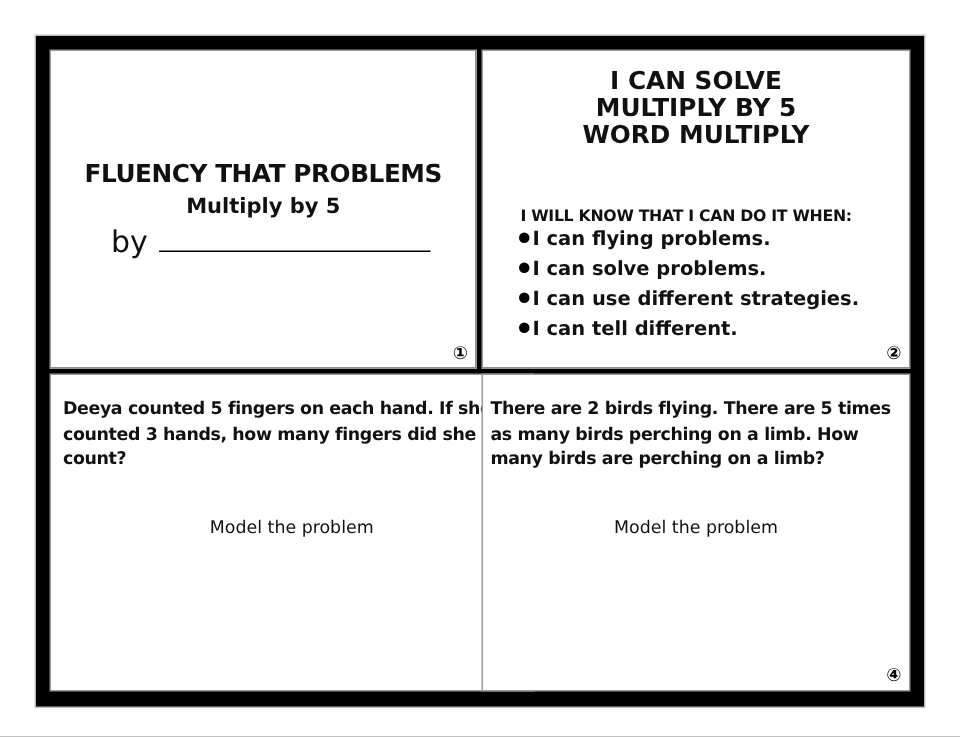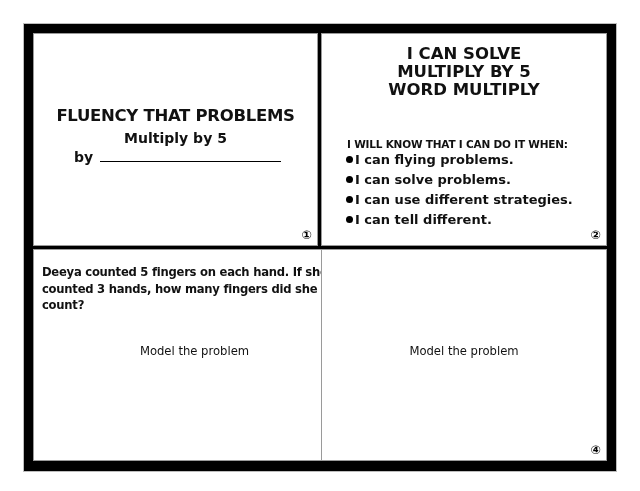--- a/index.html
+++ b/index.html
@@ -62,22 +62,22 @@
       left: 0; right: 0;
       top: 96px;
       text-align: center;
       font-weight: bold;
       font-size: 14px;
     }
     .c1-by {
       position: absolute;
       left: 40px;
       top: 115px;
-      font-weight: bold;
-      font-size: 14px;
+      font-weight: normal;
+      font-size: 20px;
       white-space: nowrap;
     }
     .c1-line {
       display: inline-block;
       width: 181px;
       border-bottom: 1.5px solid #000;
       margin-left: 7px;
       vertical-align: baseline;
       height: 1px;
     }
@@ -176,17 +176,18 @@
     <div class="page-num">②</div>
   </div>
 
   <div class="card card-3">
     <div class="problem">Deeya counted 5 fingers on each hand. If she counted 3 hands, how many fingers did she count?</div>
     <div class="model">Model the problem</div>
     <div class="page-num">③</div>
   </div>
 
   <div class="card card-4">
+    <div class="problem">There are 2 birds flying. There are 5 times as many birds perching on a limb. How many birds are perching on a limb?</div>
     <div class="model">Model the problem</div>
     <div class="page-num">④</div>
   </div>
 
 </div>
 
 </body></html>

